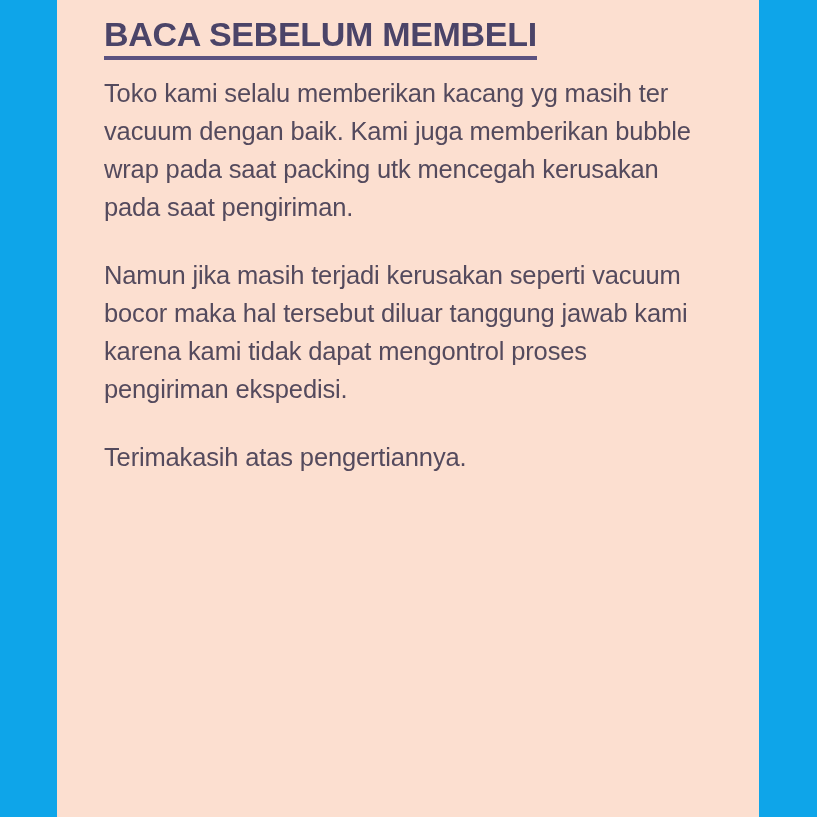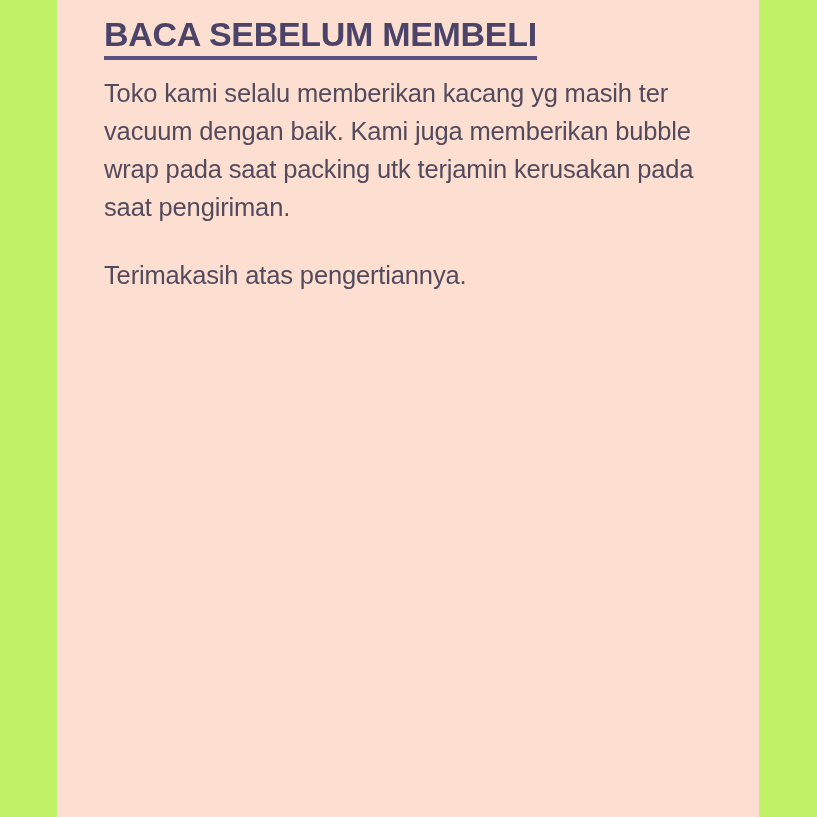--- a/index.html
+++ b/index.html
@@ -11,21 +11,21 @@
     height: 817px;
     background: #ffffff;
     font-family: "Liberation Sans", sans-serif;
     overflow: hidden;
   }
 
   .canvas {
     position: relative;
     width: 817px;
     height: 817px;
-    background: #bef264;
+    background: #0ea5e9;
   }
 
   
   .notice-panel {
     position: absolute;
     left: 57px;
     top: 0px;
     width: 702px;
     height: 817px;
     background: #fcdfd0;
@@ -72,22 +72,23 @@
 <body>
 
 <div class="canvas">
 
   <div class="notice-panel">
 
     <h1 class="notice-title">BACA SEBELUM MEMBELI</h1>
 
     <div class="body-block">
 
-      <p class="paragraph">Toko kami selalu memberikan kacang yg masih ter vacuum dengan baik. Kami juga memberikan bubble wrap pada saat packing utk terjamin kerusakan pada saat pengiriman.</p>
+      <p class="paragraph">Toko kami selalu memberikan kacang yg masih ter vacuum dengan baik. Kami juga memberikan bubble wrap pada saat packing utk mencegah kerusakan pada saat pengiriman.</p>
 
+      <p class="paragraph">Namun jika masih terjadi kerusakan seperti vacuum bocor maka hal tersebut diluar tanggung jawab kami karena kami tidak dapat mengontrol proses pengiriman ekspedisi.</p>
 
 
 
       <p class="paragraph last">Terimakasih atas pengertiannya.</p>
 
     </div>
   </div>
 </div>
 
 </body></html>

